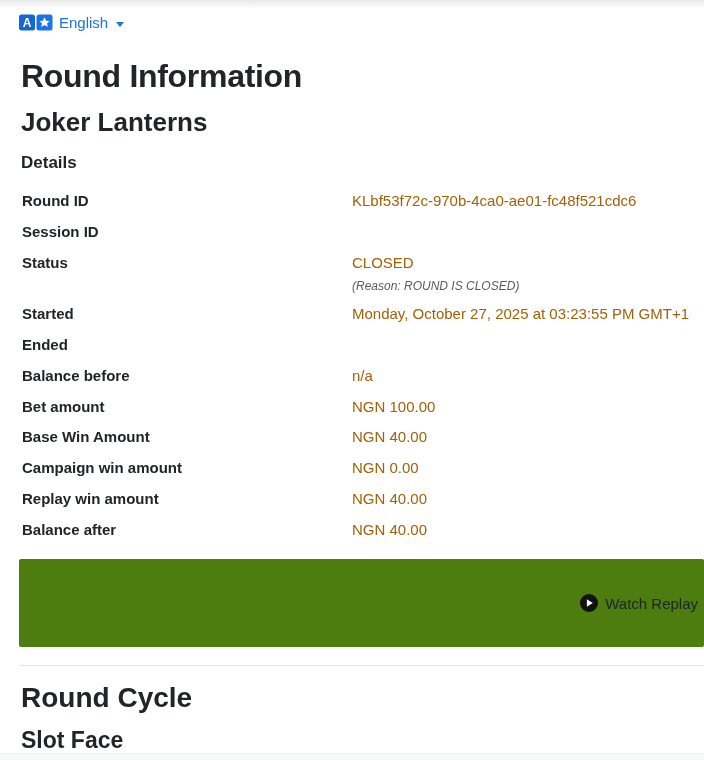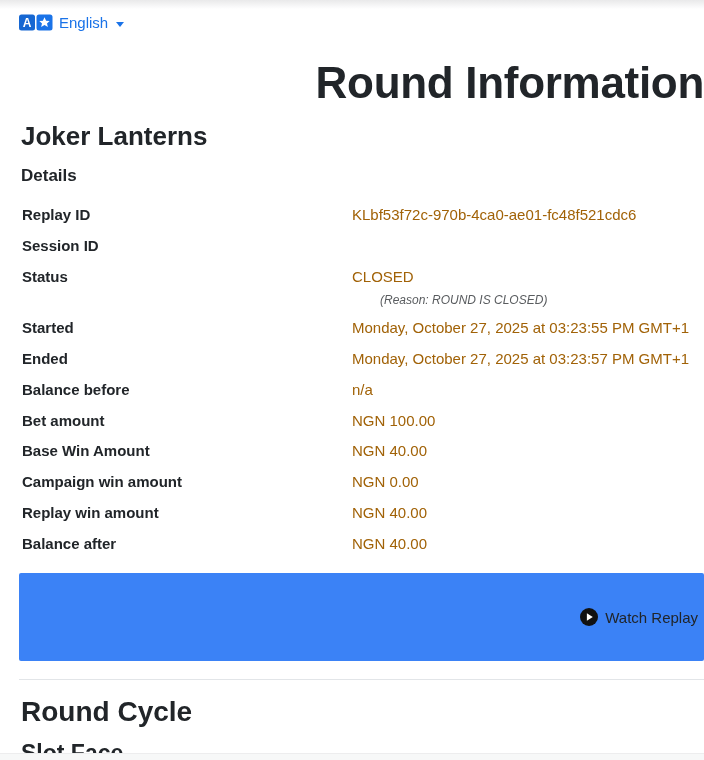--- a/index.html
+++ b/index.html
@@ -19,36 +19,36 @@
     margin: 5px 0 0 19px;
     color: #1a73e8; font-size: 15px; width: max-content; cursor: pointer;
   }
   .lang-bar svg { display: block; }
   .caret-down {
     width: 0; height: 0; margin: 3px 0 0 3px;
     border-left: 4px solid transparent; border-right: 4px solid transparent;
     border-top: 5px solid #1a73e8;
   }
 
-  h1.page-title { font-size: 44px; line-height: 1.15; font-weight: 700; margin: 27px 0 0 21px; letter-spacing: -0.3px; text-align: right; }
+  h1.page-title { font-size: 32px; line-height: 1.15; font-weight: 700; margin: 27px 0 0 21px; letter-spacing: -0.3px; }
   h2.game-title { font-size: 26px; line-height: 1.15; font-weight: 700; margin: 13px 0 11px 21px; }
   h3.details-heading { font-size: 17px; line-height: 1.15; font-weight: 700; margin: 15px 0 0 21px; }
 
   .details-table { margin-top: 14px; width: 704px; }
   .drow { display: flex; align-items: flex-start; padding: 6px 0; }
   .drow .dlabel {
     flex: 0 0 352px; padding-left: 22px;
     font-weight: 700; font-size: 15px; line-height: 1.25;
   }
   .drow .dvalue { font-size: 15px; line-height: 1.25; color: #a16207; }
-  .drow .dnote  { font-size: 12px; font-style: italic; color: #595c5f; margin-top: 7px; margin-left: 28px; }
+  .drow .dnote  { font-size: 12px; font-style: italic; color: #595c5f; margin-top: 7px; }
 
   .replay-panel {
     margin: 14px 0 0 19px; height: 88px;
-    background: #3b82f6; border-radius: 2px;
+    background: #4d7c0f; border-radius: 2px;
     display: flex; align-items: center; justify-content: flex-end;
     gap: 28px; padding-right: 6px;
   }
   .replay-btn {
     display: flex; align-items: center; gap: 7px;
     background: none; border: none; padding: 0;
     font-family: inherit; font-size: 15px; color: #212529; cursor: pointer;
   }
   .replay-btn svg { display: block; }
 
@@ -79,40 +79,39 @@
   <span>English</span>
   <span class="caret-down"></span>
 </div>
 
 <h1 class="page-title">Round Information</h1>
 <h2 class="game-title">Joker Lanterns</h2>
 <h3 class="details-heading">Details</h3>
 
 <div class="details-table">
   <div class="drow">
-    <div class="dlabel">Replay ID</div>
+    <div class="dlabel">Round ID</div>
     <div class="dvalue">KLbf53f72c-970b-4ca0-ae01-fc48f521cdc6</div>
   </div>
   <div class="drow">
     <div class="dlabel">Session ID</div>
   </div>
   <div class="drow">
     <div class="dlabel">Status</div>
     <div>
       <div class="dvalue">CLOSED</div>
       <div class="dnote">(Reason: ROUND IS CLOSED)</div>
     </div>
   </div>
   <div class="drow">
     <div class="dlabel">Started</div>
     <div class="dvalue">Monday, October 27, 2025 at 03:23:55 PM GMT+1</div>
   </div>
   <div class="drow">
     <div class="dlabel">Ended</div>
-    <div class="dvalue">Monday, October 27, 2025 at 03:23:57 PM GMT+1</div>
   </div>
   <div class="drow">
     <div class="dlabel">Balance before</div>
     <div class="dvalue">n/a</div>
   </div>
   <div class="drow">
     <div class="dlabel">Bet amount</div>
     <div class="dvalue">NGN 100.00</div>
   </div>
   <div class="drow">

